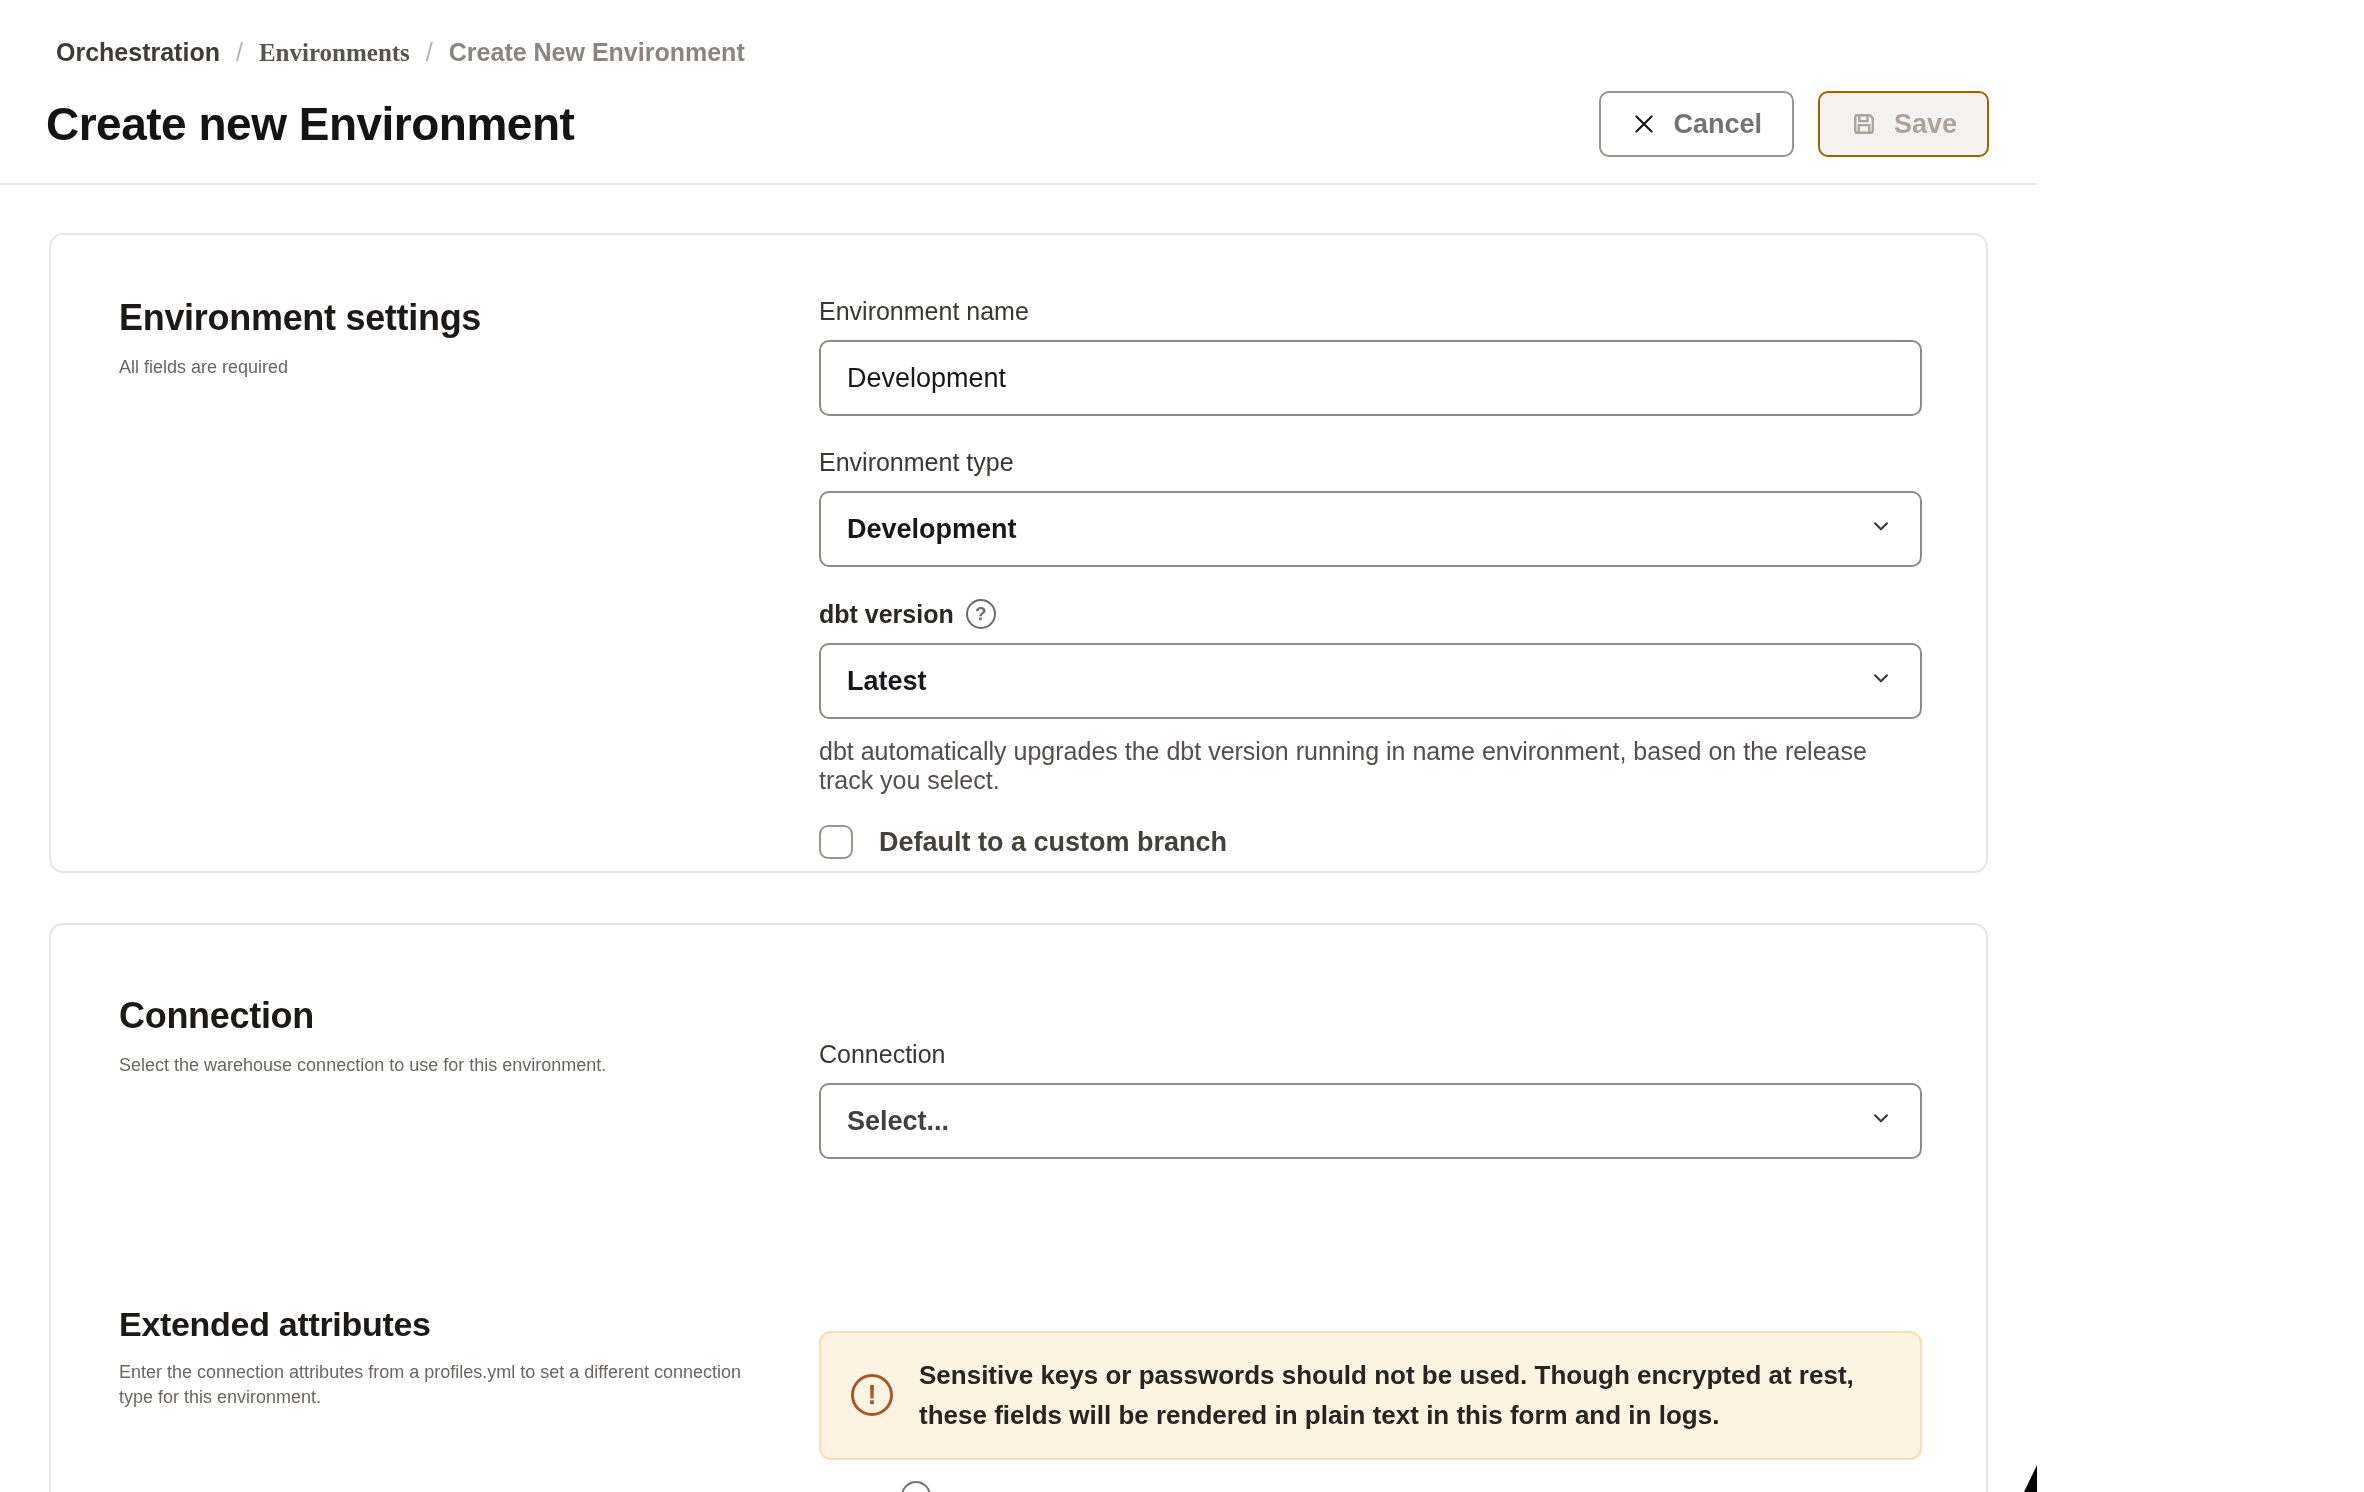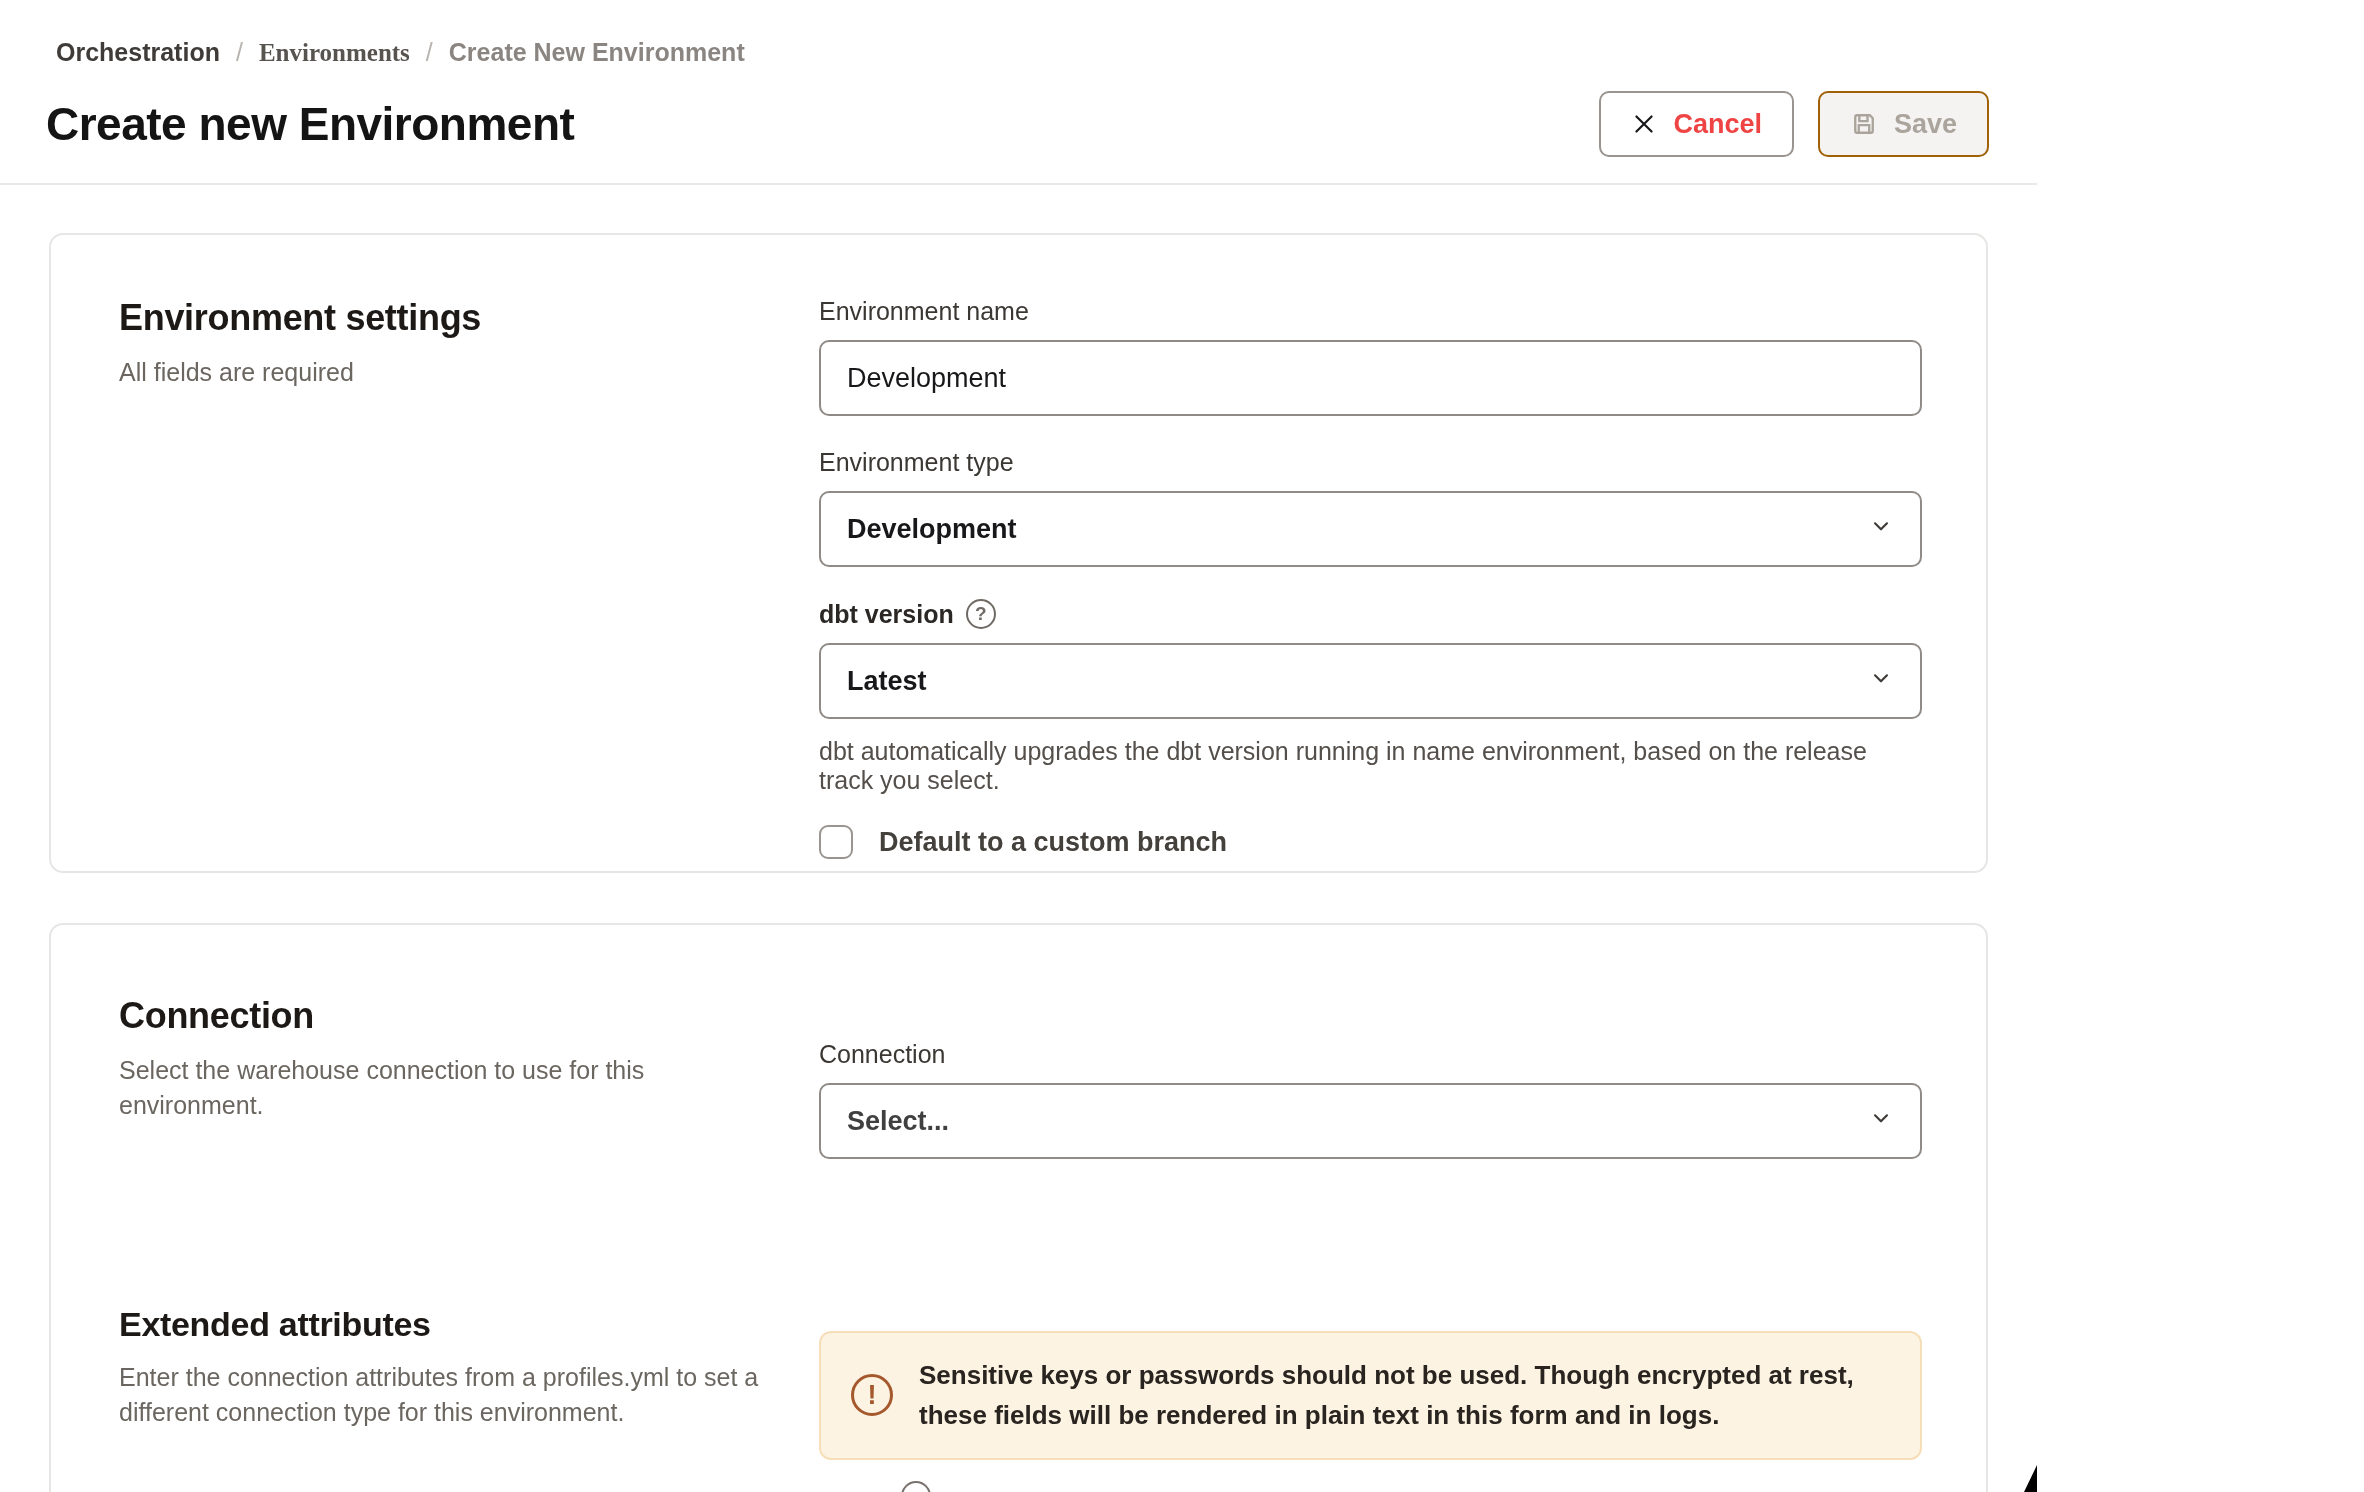--- a/index.html
+++ b/index.html
@@ -14,37 +14,37 @@
   .crumb-sep { color:#b8b4b0; font-weight:400; }
   .crumb-2 { color:#57534e;font-family:Liberation Serif, serif; }
   .crumb-3 { color:#8a8580; }
 
   .header-row { display:flex; justify-content:space-between; align-items:center;
                 padding:24px 48px 0 46px; }
   .page-title { font-size:46px; font-weight:700; letter-spacing:-0.5px; color:#141414; }
   .header-actions { display:flex; gap:24px; }
   .btn { display:flex; align-items:center; gap:16px; height:66px; padding:0 30px;
          border-radius:10px; font-size:27px; font-weight:600; cursor:pointer; }
-  .btn-cancel { background:#ffffff; border:2px solid #99948f; color:#ef4444; }
+  .btn-cancel { background:#ffffff; border:2px solid #99948f; color:#737373; }
   .btn-save   { background:#f4f3f2; border:2px solid #a16207; color:#aba49d; }
   .btn svg { display:block; }
 
   .top-divider { margin-top:26px; border-bottom:2px solid #ebe9e7; }
 
   
   .content { padding:0 49px; }
   .card { border:2px solid #e8e6e4; border-radius:14px; background:#fff; }
   .card-1 { margin-top:48px; height:640px; display:flex; padding:62px 64px 0 68px; }
   .card-2 { margin-top:50px; height:700px; padding:70px 64px 0 68px; }
 
   .col-left { width:700px; flex:none; }
   .col-right { flex:1; }
 
   .section-title { font-size:36px; font-weight:700; letter-spacing:-0.3px; color:#1c1917; }
-  .section-sub { margin-top:16px; font-size:25px; line-height:1.4; color:#6b6660; }
+  .section-sub { margin-top:16px; font-size:18px; line-height:1.4; color:#6b6660; }
 
   
   .field { }
   .field + .field { margin-top:32px; }
   .field-label { display:flex; align-items:center; gap:12px; font-size:25px;
                  font-weight:500; color:#3b3733; margin-bottom:14px; }
   .field-label.bold { font-weight:700; color:#2b2724; }
   .control { height:76px; border:2px solid #908b86; border-radius:10px; background:#fff;
              display:flex; align-items:center; padding:0 26px; font-size:27px; }
   .control.select { cursor:pointer; }

